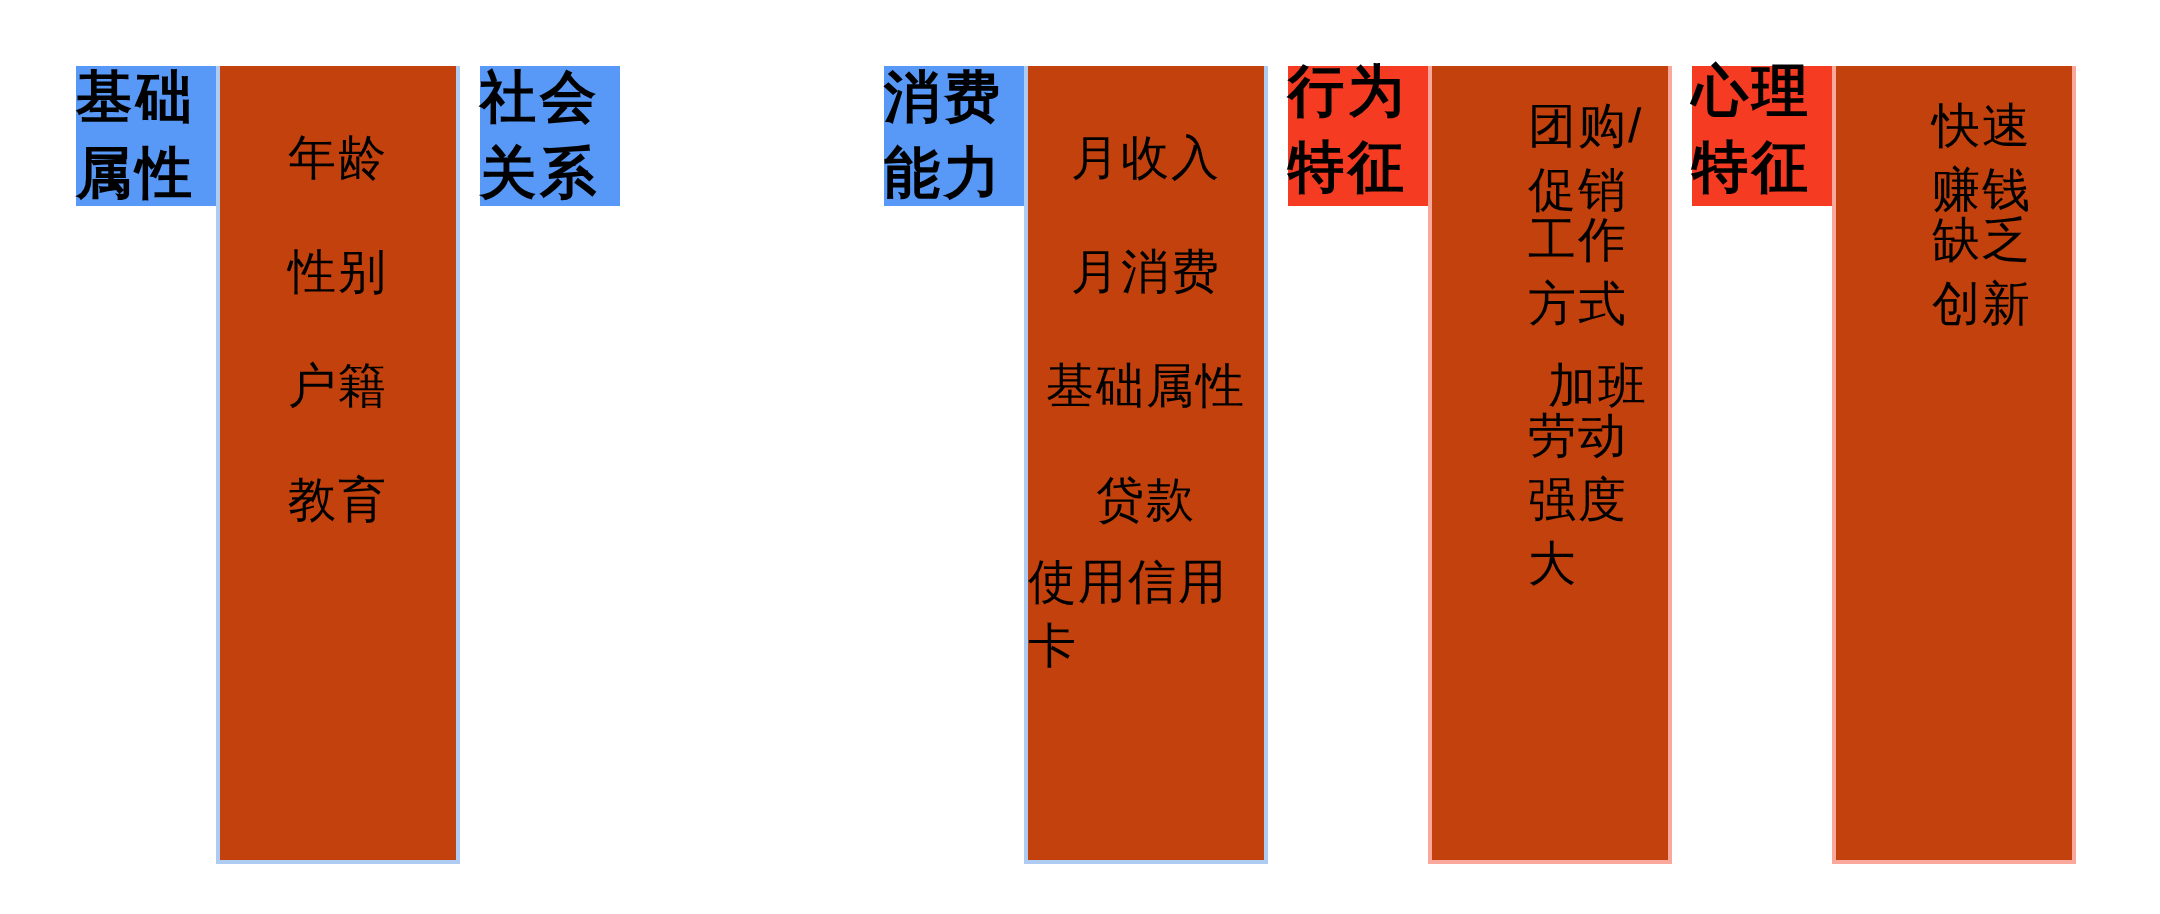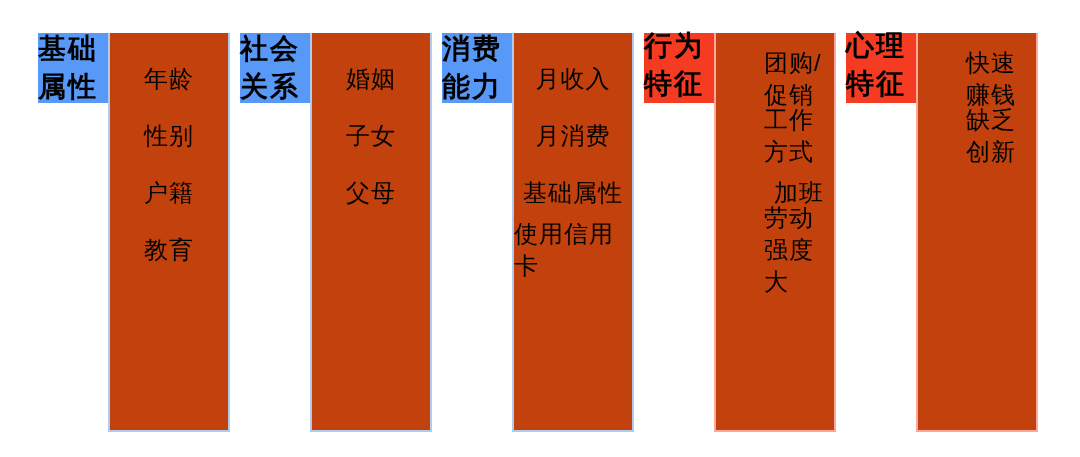--- a/index.html
+++ b/index.html
@@ -74,34 +74,30 @@
           <div class="item">年龄</div>
           <div class="item">性别</div>
           <div class="item">户籍</div>
           <div class="item">教育</div>
         </div>
       </div>
       <div class="card blue">
         <div class="card-header">
           <span>社会关系</span>
         </div>
-        <div class="card-body">
-          <div class="item">婚姻</div>
-          <div class="item">子女</div>
-          <div class="item">父母</div>
-        </div>
       </div>
       <div class="card blue">
         <div class="card-header">
           <span>消费能力</span>
         </div>
         <div class="card-body">
           <div class="item">月收入</div>
           <div class="item">月消费</div>
           <div class="item">基础属性</div>
+          <div class="item">贷款</div>
           <div class="item">使用信用卡</div>
         </div>
       </div>
       <div class="card red">
         <div class="card-header">
           <span>行为特征</span>
         </div>
         <div class="card-body">
           <div class="item">团购/促销</div>
           <div class="item">工作方式</div>

